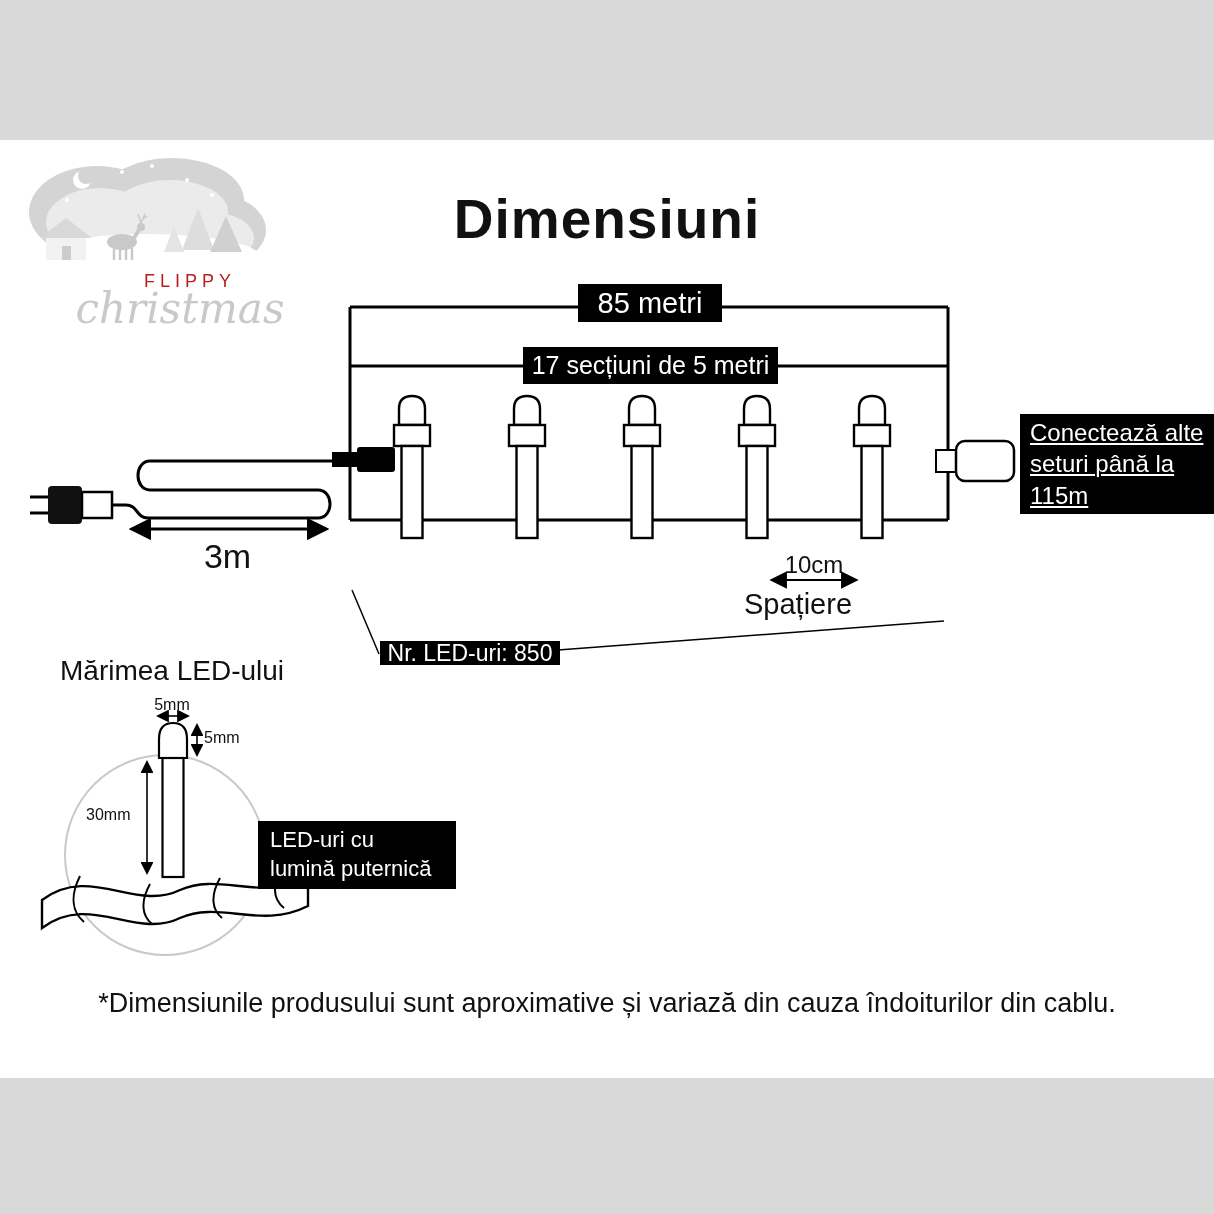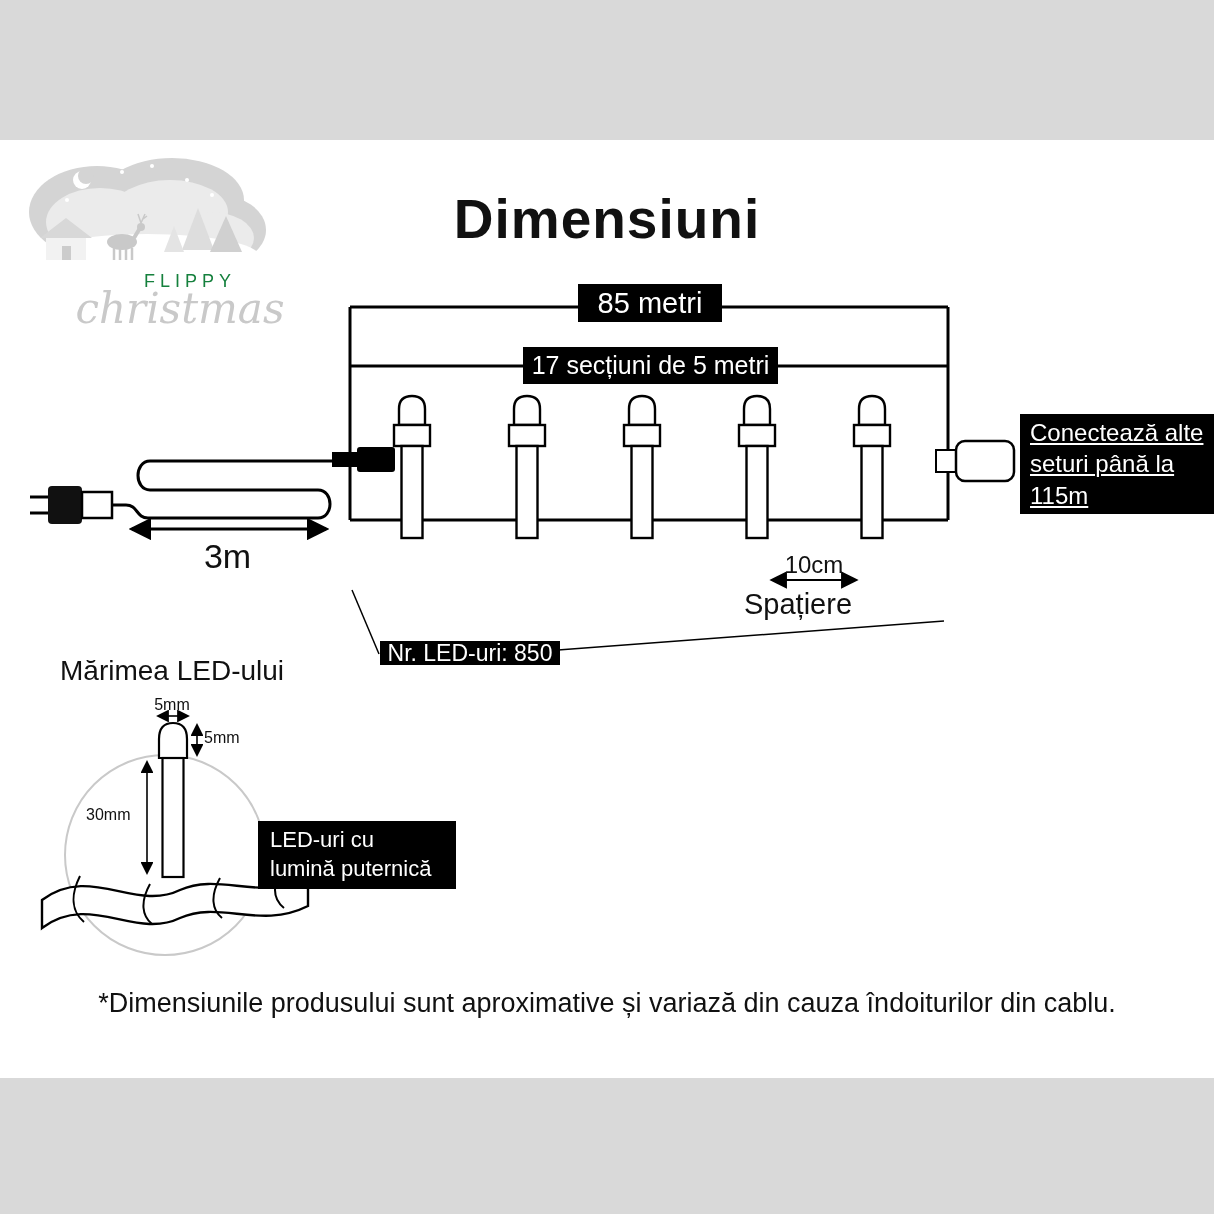--- a/index.html
+++ b/index.html
@@ -19,21 +19,21 @@
     text-align:center; font-size:55px; font-weight:600; letter-spacing:1px;
   }
   .blackbox {
     background:#000; color:#fff;
     display:flex; align-items:center; justify-content:center;
     text-align:center;
   }
   .blackbox.left { justify-content:flex-start; text-align:left; }
   .brand-text {
     left:120px; top:271px; width:140px; text-align:center;
-    font-size:18px; letter-spacing:5px; color:#15803d;
+    font-size:18px; letter-spacing:5px; color:#b91c1c;
   }
   .script-text {
     left:70px; top:284px; width:220px; text-align:center;
     font-family:"DejaVu Serif", serif; font-style:italic;
     font-size:42px; color:#c9c9c9;
   }
   .t-3m   { left:125px; top:537px; width:205px; text-align:center; font-size:34px; }
   .t-10cm { left:744px; top:551px; width:140px; text-align:center; font-size:24px; }
   .t-spat { left:744px; top:588px; width:140px; font-size:29px; }
   .t-head { left:60px;  top:655px; font-size:28px; }

